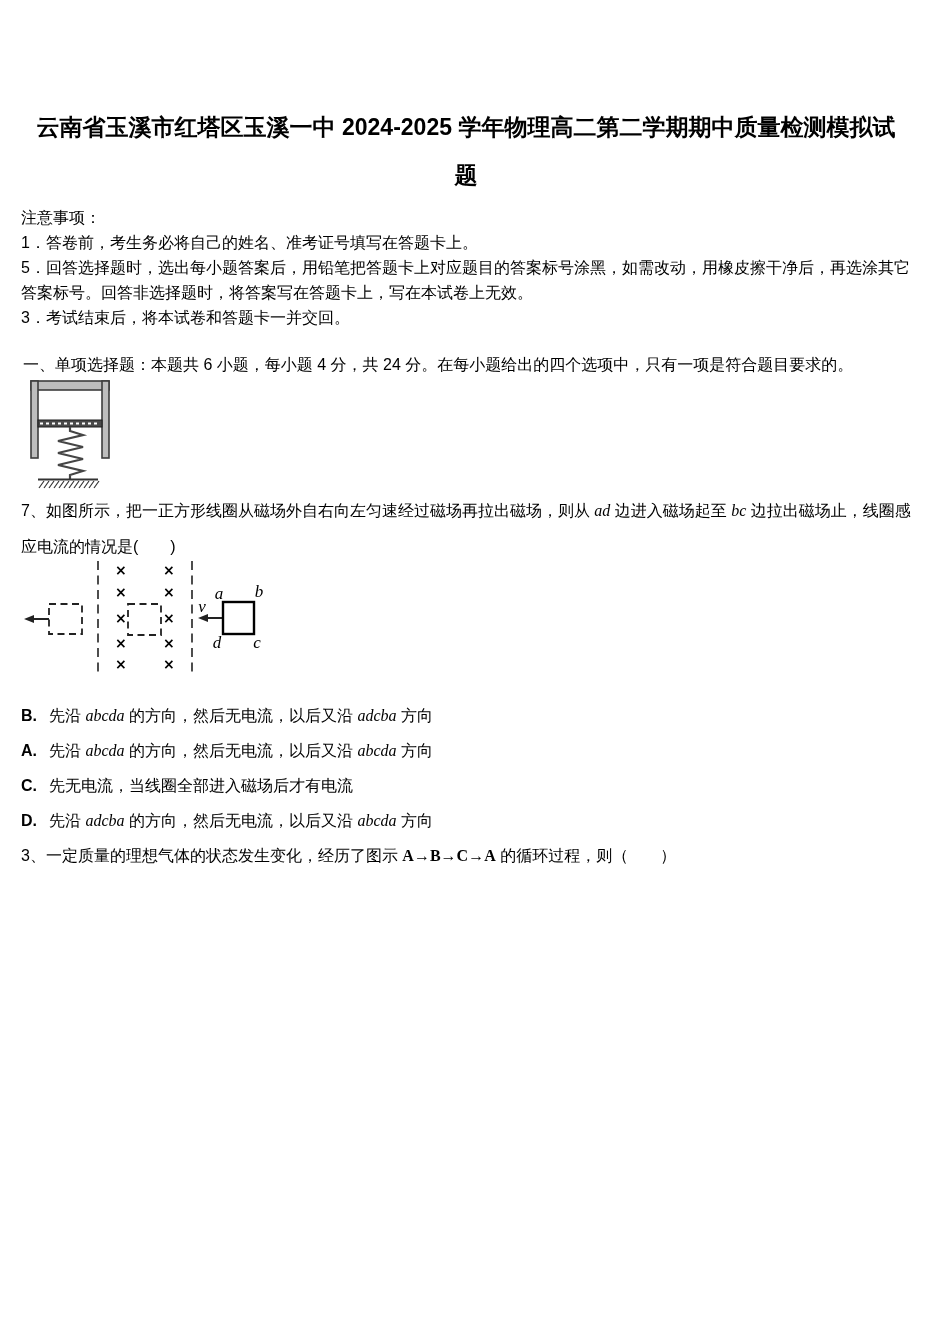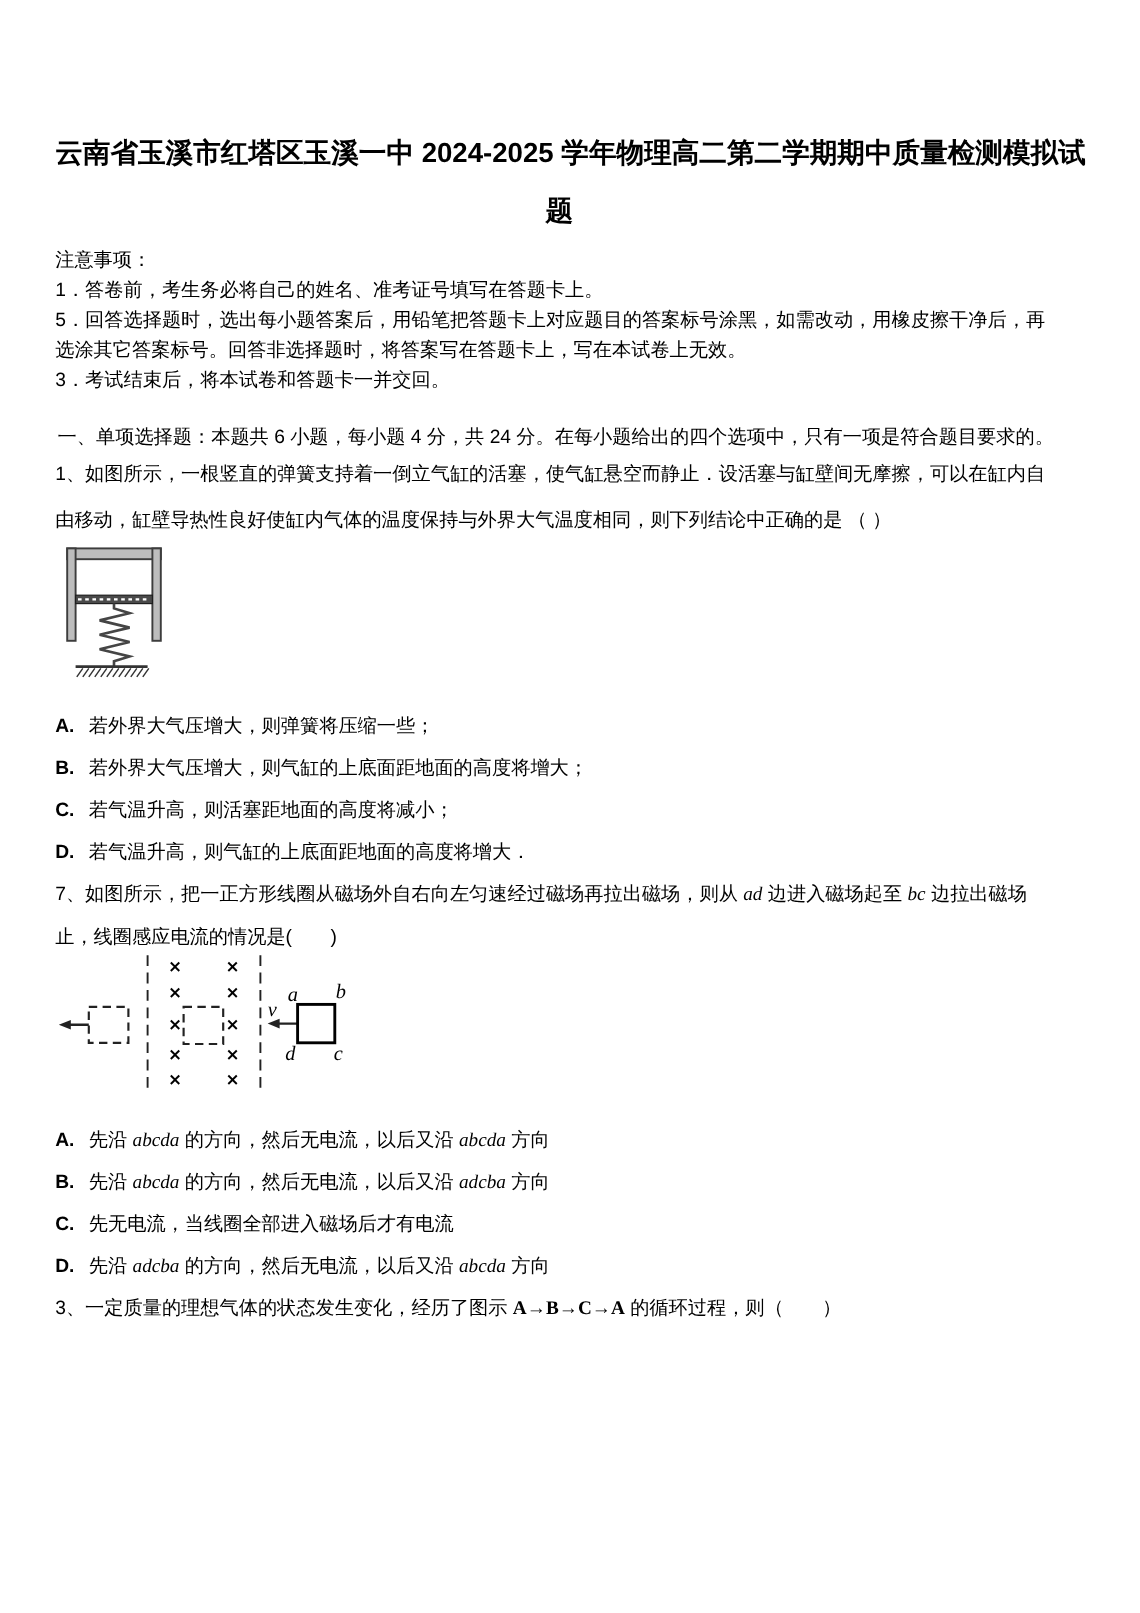--- a/index.html
+++ b/index.html
@@ -2,21 +2,21 @@
 <html><head>
 <meta charset="utf-8">
 <style>
   html,body{margin:0;padding:0;background:#fff;}
   body{
     width:950px;height:1344px;
     font-family:"Liberation Sans",sans-serif;
     color:#000;
     overflow:hidden;
   }
-  .page{padding:0 46px;box-sizing:border-box;width:932px;}
+  .page{padding:0 21px;box-sizing:border-box;width:932px;}
   .title{
     margin:103px 0 0 0;
     font-size:23px;
     font-weight:bold;
     text-align:center;
     line-height:48px;
   }
   .title .tl{display:block;white-space:nowrap;}
   .notes{margin-top:6px;}
   .notes p{margin:0;font-size:16px;line-height:25px;}
@@ -48,21 +48,20 @@
   <div class="notes">
     <p>注意事项：</p>
     <p>1．答卷前，考生务必将自己的姓名、准考证号填写在答题卡上。</p>
     <p>5．回答选择题时，选出每小题答案后，用铅笔把答题卡上对应题目的答案标号涂黑，如需改动，用橡皮擦干净后，再选涂其它答案标号。回答非选择题时，将答案写在答题卡上，写在本试卷上无效。</p>
     <p>3．考试结束后，将本试卷和答题卡一并交回。</p>
   </div>
 
   <p class="section">一、单项选择题：本题共 6 小题，每小题 4 分，共 24 分。在每小题给出的四个选项中，只有一项是符合题目要求的。</p>
 
   <div>
-    <p class="stem lh38">1、如图所示，一根竖直的弹簧支持着一倒立气缸的活塞，使气缸悬空而静止．设活塞与缸壁间无摩擦，可以在缸内自由移动，缸壁导热性良好使缸内气体的温度保持与外界大气温度相同，则下列结论中正确的是 （ ）</p>
 
     <svg class="fig1" width="95" height="118" viewBox="0 0 95 118">
       <rect x="3" y="6" width="78" height="9" fill="#bdbdbd" stroke="#3d3d3d" stroke-width="1.6"></rect>
       <rect x="3" y="6" width="7" height="77" fill="#bdbdbd" stroke="#3d3d3d" stroke-width="1.6"></rect>
       <rect x="74" y="6" width="7" height="77" fill="#bdbdbd" stroke="#3d3d3d" stroke-width="1.6"></rect>
       <rect x="10" y="45" width="64" height="7" fill="#4a4a4a" stroke="#1f1f1f" stroke-width="1"></rect>
       <line x1="12" y1="48.5" x2="72" y2="48.5" stroke="#ffffff" stroke-width="2" stroke-dasharray="3 3"></line>
       <polyline points="42,52 42,56 55,60 30,66 55,72 30,78 55,84 30,90 55,96 42,100 42,104" fill="none" stroke="#454545" stroke-width="2.2"></polyline>
       <line x1="10" y1="104.5" x2="70" y2="104.5" stroke="#333" stroke-width="2.2"></line>
       <g stroke="#333" stroke-width="1.2">
@@ -74,26 +73,20 @@
         <line x1="41" y1="106" x2="36" y2="113"></line>
         <line x1="46" y1="106" x2="41" y2="113"></line>
         <line x1="51" y1="106" x2="46" y2="113"></line>
         <line x1="56" y1="106" x2="51" y2="113"></line>
         <line x1="61" y1="106" x2="56" y2="113"></line>
         <line x1="66" y1="106" x2="61" y2="113"></line>
         <line x1="71" y1="106" x2="66" y2="113"></line>
       </g>
     </svg>
 
-    <div class="options">
-      <p class="option"><span class="opt-label">A.</span><span>若外界大气压增大，则弹簧将压缩一些；</span></p>
-      <p class="option"><span class="opt-label">B.</span><span>若外界大气压增大，则气缸的上底面距地面的高度将增大；</span></p>
-      <p class="option"><span class="opt-label">C.</span><span>若气温升高，则活塞距地面的高度将减小；</span></p>
-      <p class="option"><span class="opt-label">D.</span><span>若气温升高，则气缸的上底面距地面的高度将增大．</span></p>
-    </div>
   </div>
 
   <div>
     <p class="stem lh36"><span>7、如图所示，把一正方形线圈从磁场外自右向左匀速经过磁场再拉出磁场，则从 </span><i>ad</i><span> 边进入磁场起至 </span><i>bc</i><span> 边拉出磁场止，线圈感应电流的情况是(　　)</span></p>
 
     <svg class="fig2" width="252" height="122" viewBox="0 0 252 122">
 
       <polygon points="3,62 13,58 13,66" fill="#222"></polygon>
       <line x1="11" y1="62" x2="28" y2="62" stroke="#222" stroke-width="2"></line>
       <rect x="28" y="47" width="33" height="30" fill="none" stroke="#222" stroke-width="1.8" stroke-dasharray="7 4.5"></rect>
@@ -120,22 +113,22 @@
       <polygon points="177,61 187,57 187,65" fill="#222"></polygon>
       <line x1="185" y1="61" x2="202" y2="61" stroke="#222" stroke-width="2"></line>
       <rect x="202" y="45" width="31" height="32" fill="none" stroke="#000" stroke-width="2.4"></rect>
       <text class="fig-label" x="198" y="42" text-anchor="middle">a</text>
       <text class="fig-label" x="238" y="40" text-anchor="middle">b</text>
       <text class="fig-label" x="196" y="91" text-anchor="middle">d</text>
       <text class="fig-label" x="236" y="91" text-anchor="middle">c</text>
     </svg>
 
     <div class="options">
+      <p class="option"><span class="opt-label">B.</span><span><span>先沿 </span><i>abcda</i><span> 的方向，然后无电流，以后又沿 </span><i>adcba</i><span> 方向</span></span></p>
       <p class="option"><span class="opt-label">A.</span><span><span>先沿 </span><i>abcda</i><span> 的方向，然后无电流，以后又沿 </span><i>abcda</i><span> 方向</span></span></p>
-      <p class="option"><span class="opt-label">B.</span><span><span>先沿 </span><i>abcda</i><span> 的方向，然后无电流，以后又沿 </span><i>adcba</i><span> 方向</span></span></p>
       <p class="option"><span class="opt-label">C.</span><span><span>先无电流，当线圈全部进入磁场后才有电流</span></span></p>
       <p class="option"><span class="opt-label">D.</span><span><span>先沿 </span><i>adcba</i><span> 的方向，然后无电流，以后又沿 </span><i>abcda</i><span> 方向</span></span></p>
     </div>
   </div>
 
   <p class="stem lh36"><span>3、一定质量的理想气体的状态发生变化，经历了图示 </span><b>A→B→C→A</b><span> 的循环过程，则（　　）</span></p>
 
 </div>
 
 </body></html>

